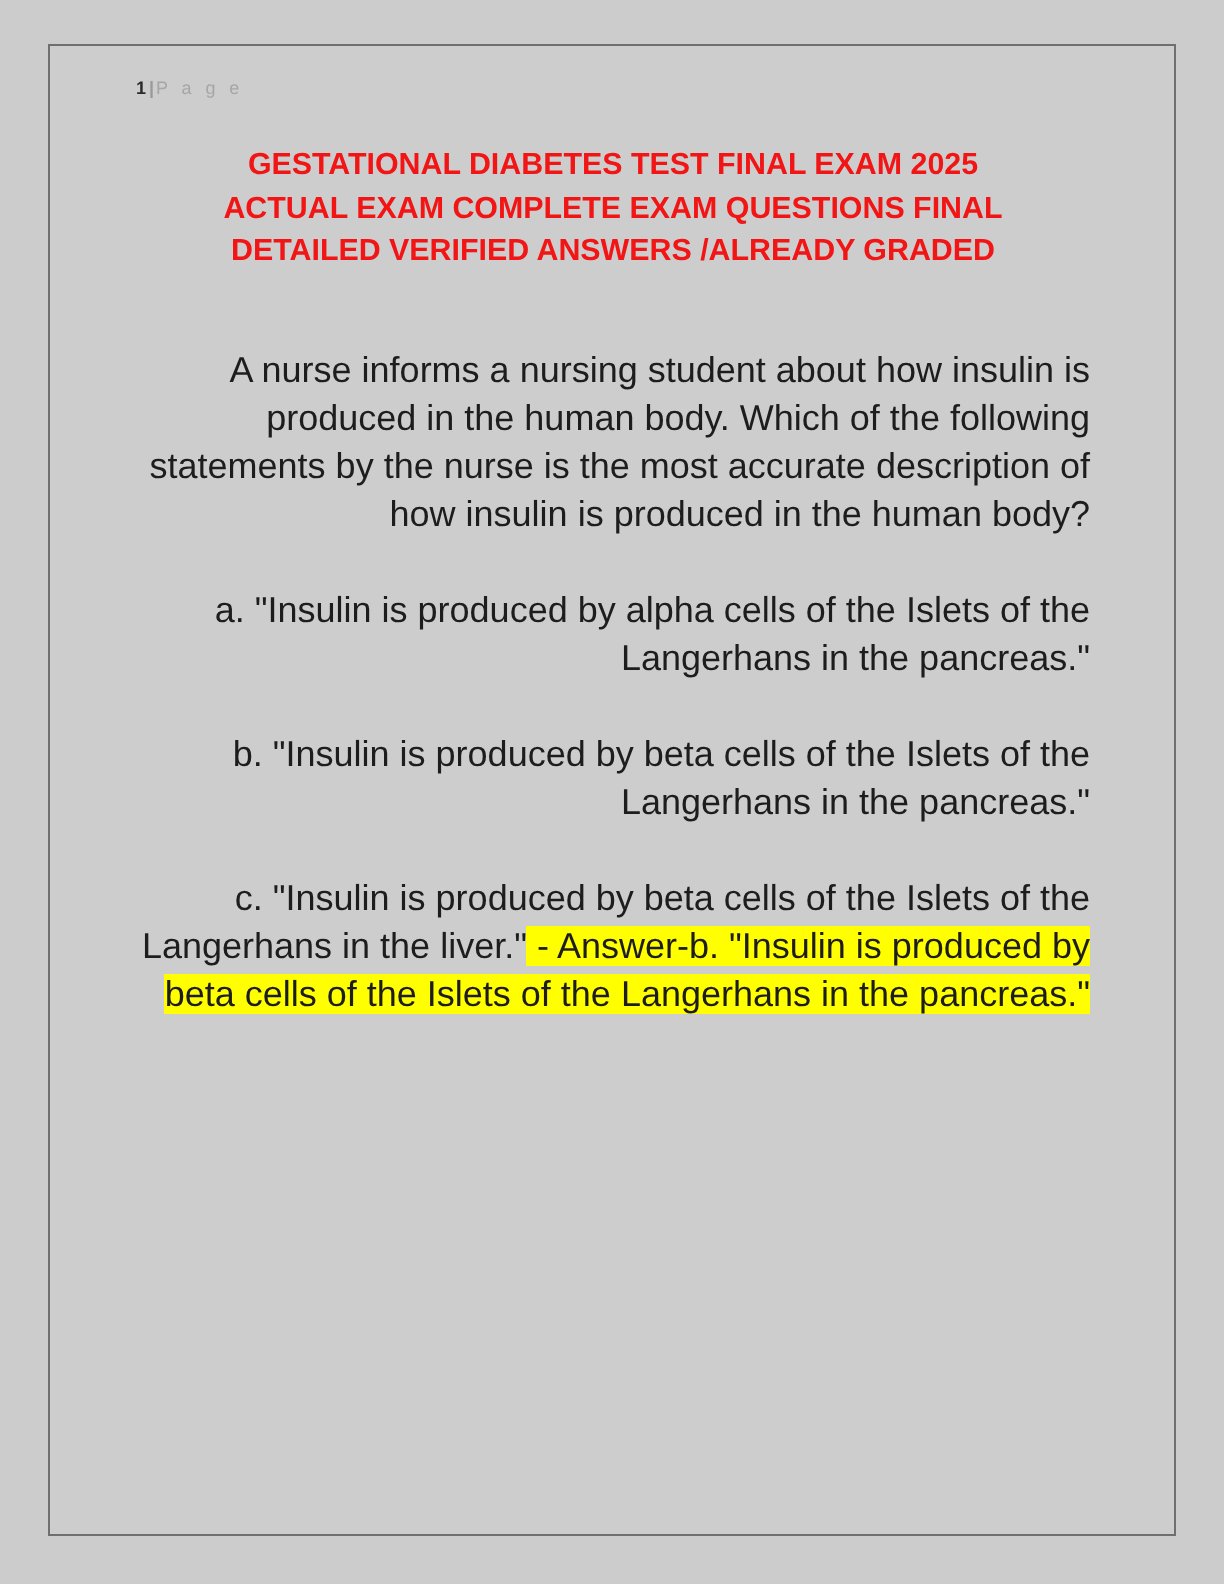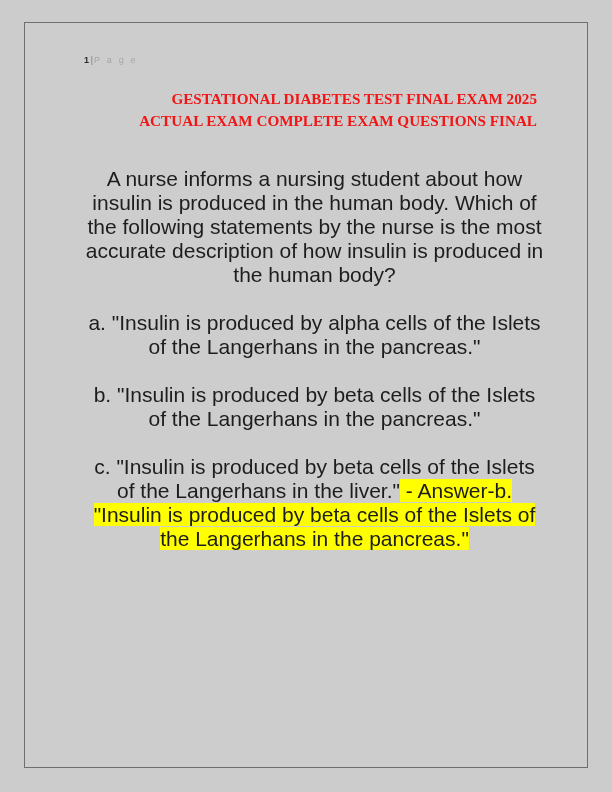--- a/index.html
+++ b/index.html
@@ -22,23 +22,22 @@
     width: 564px;
     height: 746px;
     box-sizing: border-box;
     border: 1px solid #6f6f6f;
     background: #cdcdcd;
   }
 
   .page-inner {
     position: absolute;
     left: 43px;
-    top: 28px;
+    top: 12px;
     right: 42px;
-    margin-left: 16px;
   }
 
   
   .running-header {
     font-size: 9px;
     line-height: 14px;
     margin: 0 0 0 0;
     padding-top: 2px;
     white-space: nowrap;
   }
@@ -53,39 +52,38 @@
     padding: 0 1px;
   }
   .running-header .pg-word {
     color: #a6a6a6;
     letter-spacing: 2.2px;
   }
 
   
   .doc-title {
     margin: 21px 0 0 0;
-    text-align: right;
+    text-align: center;
     color: #f21515;
     font-weight: bold;
     font-size: 15.2px;
     line-height: 21.5px;
     padding: 0 8px;
-    font-family: Liberation Serif, serif;
   }
 
   
   .body-block {
     margin-top: 36px;
   }
   p.para {
     margin: 0 0 0 0;
-    font-size: 21px;
+    font-size: 18px;
     line-height: 24px;
     color: #1d1d1d;
-    text-align: center;
+    text-align: right;
   }
   p.para + p.para {
     margin-top: 24px;
   }
   p.gap-lg {
     margin-top: 47px;
   }
 
   mark.hl {
     background: #ffff00;
@@ -101,20 +99,21 @@
 <div class="page">
   <div class="page-inner">
 
     <div class="running-header">
       <span class="pg-num">1</span><span class="pg-sep">|</span><span class="pg-word">P a g e</span>
     </div>
 
     <div class="doc-title">
       <div>GESTATIONAL DIABETES TEST FINAL EXAM 2025</div>
       <div>ACTUAL EXAM COMPLETE EXAM QUESTIONS FINAL</div>
+      <div>DETAILED VERIFIED ANSWERS /ALREADY GRADED</div>
     </div>
 
     <div class="body-block">
 
       <p class="para">A nurse informs a nursing student about how insulin is produced in the human body. Which of the following statements by the nurse is the most accurate description of how insulin is produced in the human body?</p>
 
       <p class="para gap-lg">a. "Insulin is produced by alpha cells of the Islets of the Langerhans in the pancreas."</p>
 
       <p class="para gap-lg">b. "Insulin is produced by beta cells of the Islets of the Langerhans in the pancreas."</p>
 

